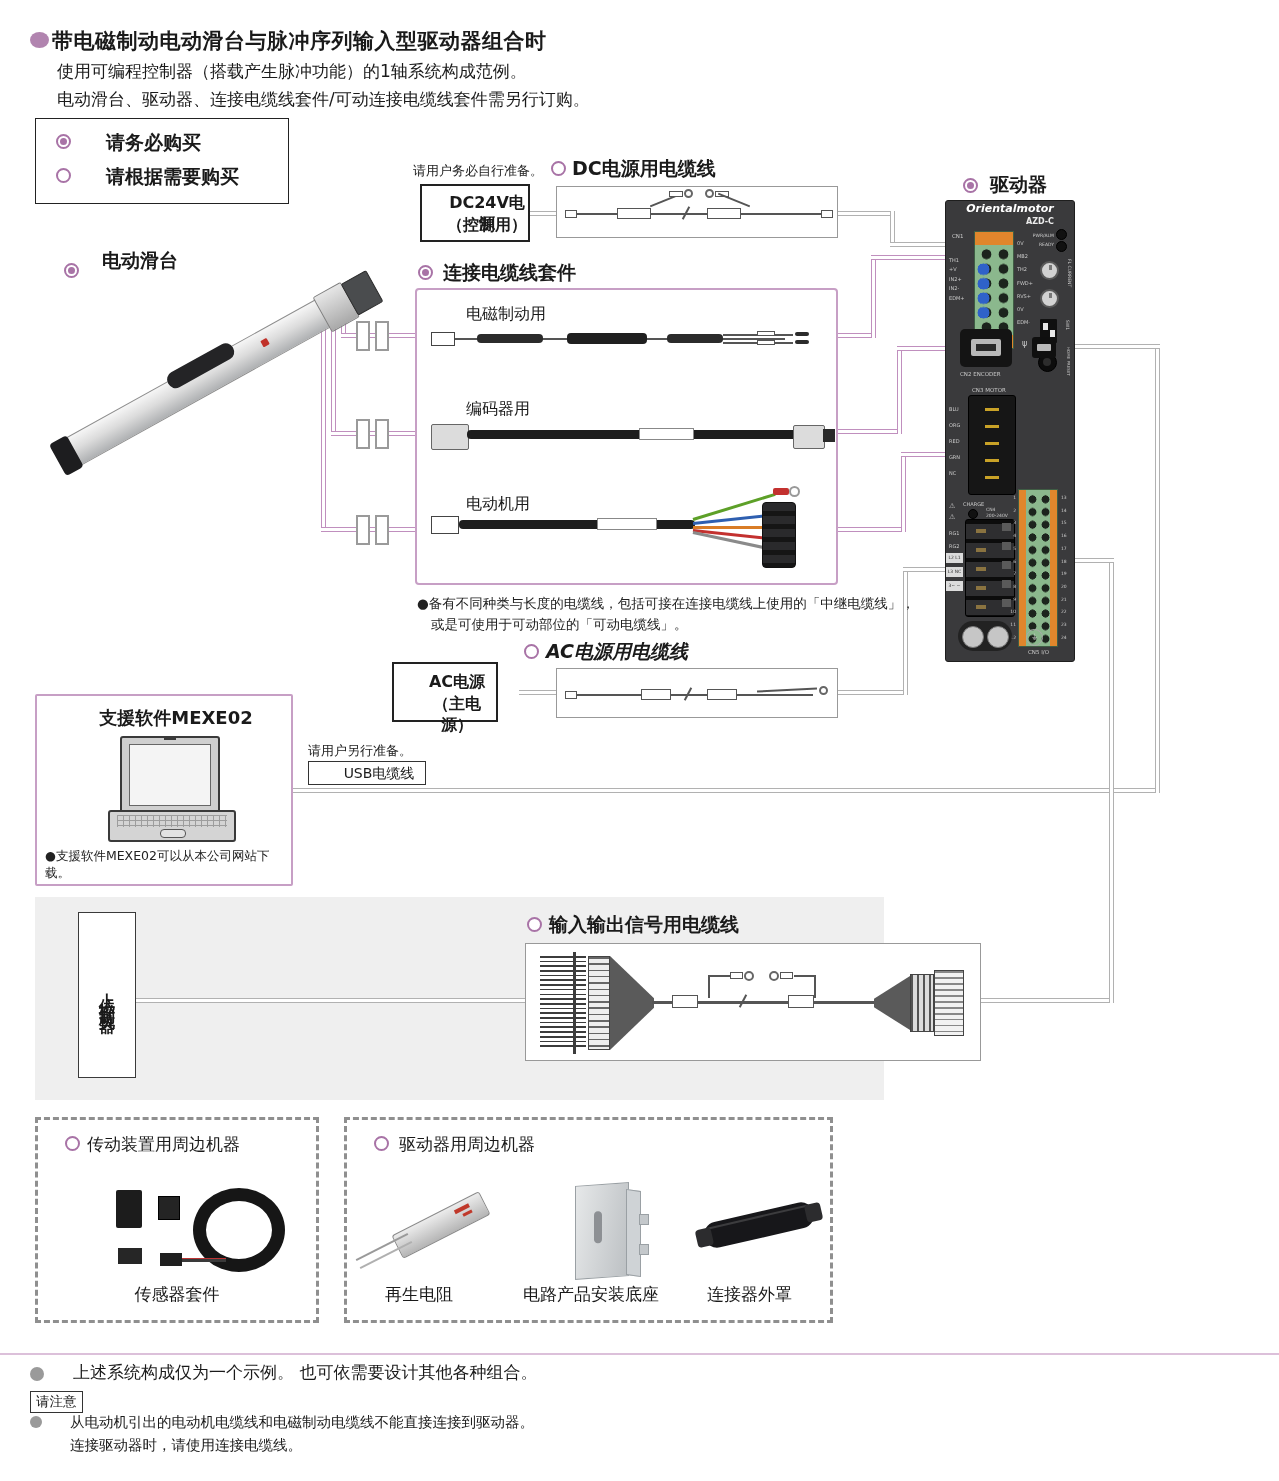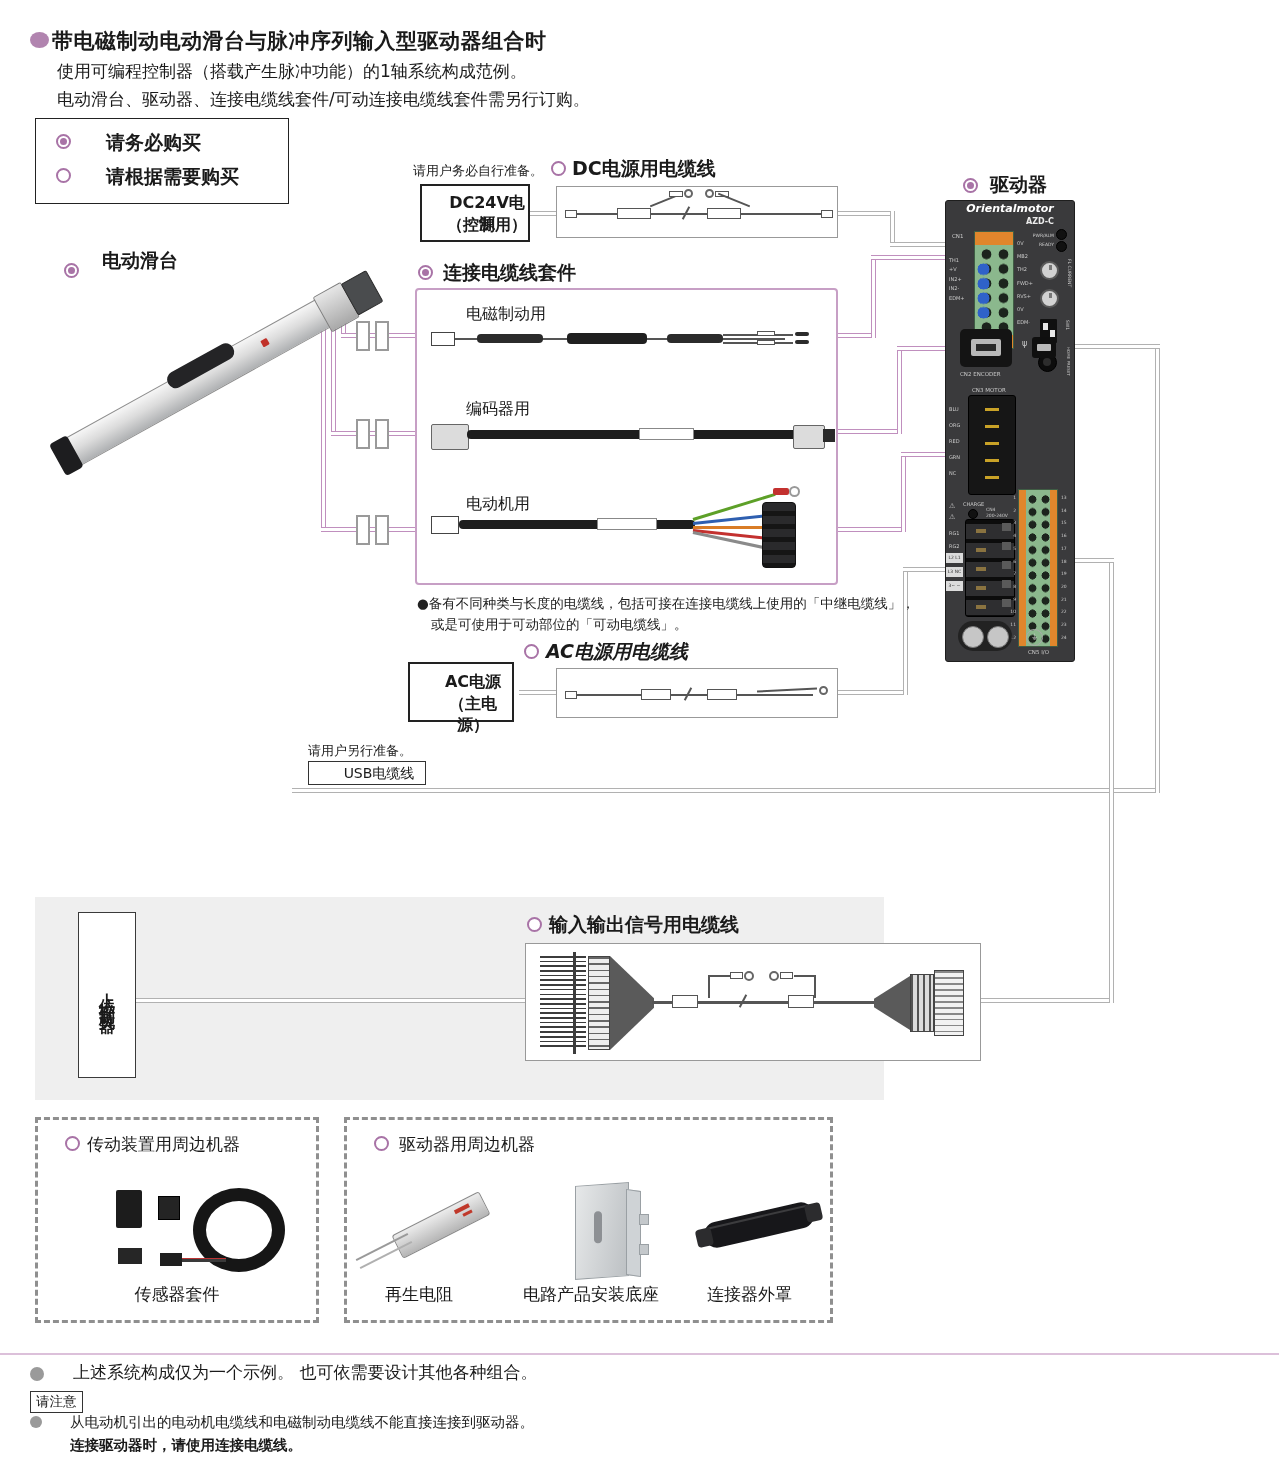--- a/index.html
+++ b/index.html
@@ -182,21 +182,21 @@
     <div class="abs" style="left:276px;top:236px;width:72px;height:2.5px;background:#d97c26;transform:rotate(0deg);"></div>
     <div class="abs" style="left:276px;top:239px;width:72px;height:2.5px;background:#c3312f;transform:rotate(6deg);transform-origin:0 50%;"></div>
     <div class="abs" style="left:276px;top:241px;width:74px;height:2.5px;background:#8a8a8a;transform:rotate(12deg);transform-origin:0 50%;"></div>
     <div class="abs" style="left:345px;top:212px;width:32px;height:64px;background:#2a2a2c;border-radius:4px;background-image:repeating-linear-gradient(180deg,rgba(0,0,0,0) 0 8px,#151515 8px 13px);border:1px solid #111;"></div>
   </div>
   <div class="note-sm" style="left:417px;top:595px;font-size:13.5px;">●备有不同种类与长度的电缆线，包括可接在连接电缆线上使用的「中继电缆线」，</div>
   <div class="note-sm" style="left:431px;top:616px;font-size:13.5px;">或是可使用于可动部位的「可动电缆线」。</div>
 
   <span class="mk" style="left:524px;top:644px;"></span>
   <div class="h-sec sm" style="left:546px;top:639px;font-style:italic;">AC电源用电缆线</div>
-  <div class="box-black" style="left:408px;top:662px;width:106px;height:60px;">
+  <div class="box-black" style="left:392px;top:662px;width:106px;height:60px;">
     <div class="txt" style="left:0;right:0;top:8px;text-align:center;font-size:16px;font-weight:bold;">AC电源</div>
     <div class="txt" style="left:0;right:0;top:30px;text-align:center;font-size:16px;font-weight:bold;">（主电源）</div>
   </div>
   <div class="box-gray" style="left:556px;top:668px;width:282px;height:50px;">
     <div class="cline" style="left:12px;top:25px;width:244px;height:2px;"></div>
     <div class="ferr" style="left:84px;top:20px;width:30px;height:11px;"></div>
     <div class="ferr" style="left:150px;top:20px;width:30px;height:11px;"></div>
     <div class="slash" style="left:130px;top:18px;"></div>
     <div class="cline" style="left:200px;top:20px;width:60px;height:1.5px;transform:rotate(-3deg);"></div>
     <div class="ring" style="left:262px;top:17px;width:9px;height:9px;"></div>
@@ -320,20 +320,33 @@
 24</div>
     <div class="drv-t" style="left:82px;top:448px;font-size:5.5px;">CN5 I/O</div>
 
     <div class="abs" style="left:12px;top:420px;width:54px;height:30px;background:#222;border-radius:15px;">
       <div class="abs" style="left:4px;top:5px;width:20px;height:20px;border-radius:50%;background:#c6c6c6;border:1px solid #777;"></div>
       <div class="abs" style="left:29px;top:5px;width:20px;height:20px;border-radius:50%;background:#c6c6c6;border:1px solid #777;"></div>
     </div>
     <div class="abs" style="left:80px;top:428px;width:15px;height:15px;border:1.5px solid #aaa;border-radius:50%;color:#ccc;font-size:8px;text-align:center;line-height:15px;">⏚</div>
   </div>
 
+  <div class="box-purple" style="left:35px;top:694px;width:258px;height:192px;border-radius:2px;">
+    <div class="txt" style="left:0;right:0;top:10px;text-align:center;font-size:18px;font-weight:bold;">支援软件MEXE02</div>
+
+    <div class="abs" style="left:83px;top:40px;width:96px;height:74px;background:#cfcfcf;border:2px solid #3a3a3a;border-radius:3px;">
+      <div class="abs" style="left:7px;top:6px;right:7px;bottom:6px;background:#f4f4f4;border:1px solid #666;"></div>
+      <div class="abs" style="left:42px;top:-2px;width:12px;height:4px;background:#3a3a3a;"></div>
+    </div>
+    <div class="abs" style="left:71px;top:114px;width:124px;height:28px;background:#d4d4d4;border:2px solid #3a3a3a;border-radius:3px;">
+      <div class="abs kb" style="left:7px;top:3px;right:7px;height:12px;"></div>
+      <div class="abs" style="left:50px;top:17px;width:24px;height:7px;border:1px solid #555;border-radius:4px;background:#e2e2e2;"></div>
+    </div>
+    <div class="note-sm" style="left:8px;top:152px;font-size:12.5px;">●支援软件MEXE02可以从本公司网站下载。</div>
+  </div>
   <div class="note-sm" style="left:308px;top:742px;">请用户另行准备。</div>
   <div class="box-gray" style="left:308px;top:761px;width:118px;height:24px;border:1.3px solid #333;">
     <div class="txt" style="left:0;right:0;top:3px;text-align:center;font-size:14px;">USB电缆线</div>
   </div>
 
   <div class="abs" style="left:78px;top:912px;width:58px;height:166px;background:#fff;border:1.5px solid #3a3a3a;box-sizing:border-box;">
     <div class="txt vert" style="left:0;right:0;top:12px;bottom:12px;margin:auto;font-size:16px;font-weight:bold;text-orientation:upright;letter-spacing:5px;text-align:center;width:20px;">上位控制机器</div>
   </div>
   <span class="mk" style="left:527px;top:917px;"></span>
   <div class="h-sec sm" style="left:549px;top:912px;">输入输出信号用电缆线</div>
@@ -399,15 +412,15 @@
     <div class="lbl-b" style="left:176px;top:163px;">电路产品安装底座</div>
     <div class="lbl-b" style="left:360px;top:163px;">连接器外罩</div>
   </div>
 
   <div class="abs" style="left:0;top:1353px;width:1279px;border-top:2px solid #dcc0da;"></div>
   <span class="gbullet" style="left:30px;top:1367px;"></span>
   <div class="txt" style="left:49px;top:1361px;font-size:17px;">上述系统构成仅为一个示例。 也可依需要设计其他各种组合。</div>
   <div class="abs" style="left:30px;top:1391px;border:1.5px solid #333;padding:1px 5px;font-size:13.5px;">请注意</div>
   <span class="gbullet" style="left:30px;top:1416px;width:12px;height:12px;"></span>
   <div class="txt" style="left:46px;top:1413px;font-size:14.5px;">从电动机引出的电动机电缆线和电磁制动电缆线不能直接连接到驱动器。</div>
-  <div class="txt" style="left:46px;top:1436px;font-size:14.5px;font-weight:bold;">连接驱动器时，请使用连接电缆线。</div>
+  <div class="txt" style="left:46px;top:1436px;font-size:14.5px;">连接驱动器时，请使用连接电缆线。</div>
 
 </div>
 
 </body></html>

